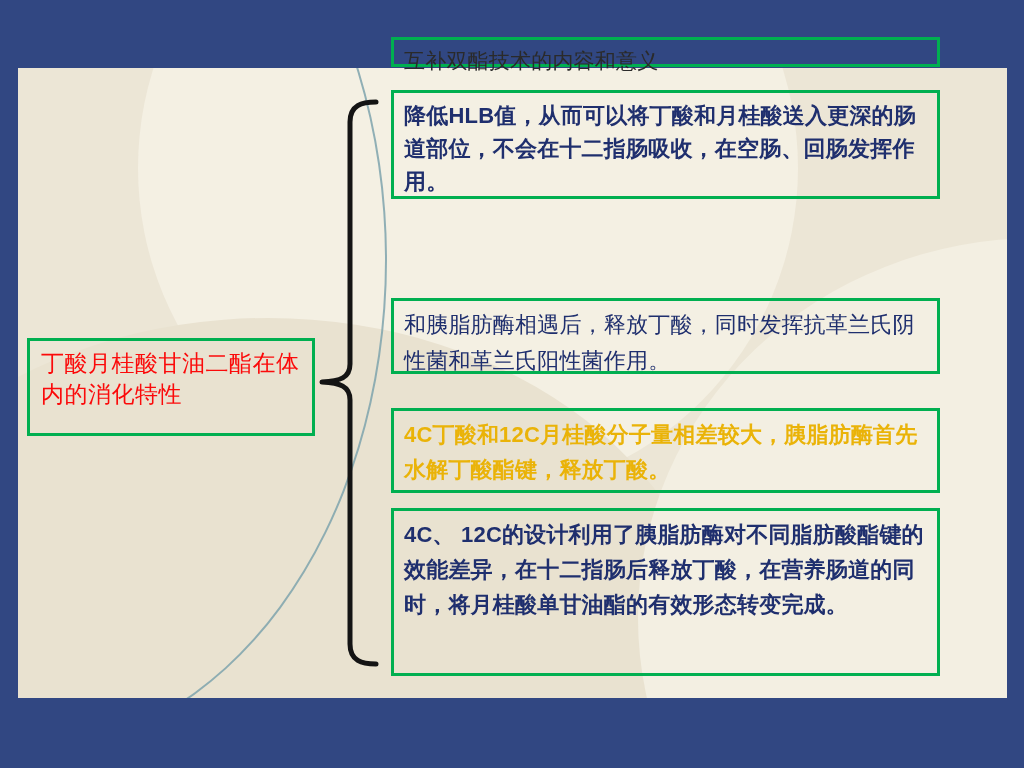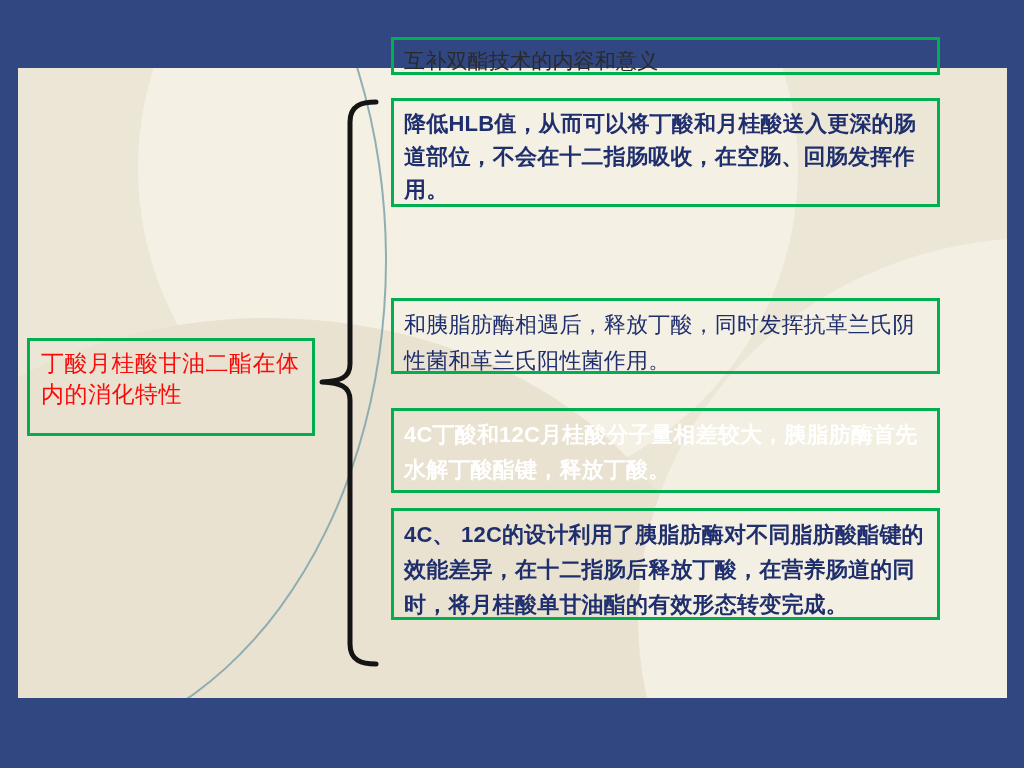--- a/index.html
+++ b/index.html
@@ -119,59 +119,59 @@
     border: 3px solid #00af50;
     background: transparent;
     padding: 6px 8px 8px 10px;
   }
   .nbox .txt {
     white-space: pre-wrap;
     letter-spacing: .2px;
   }
 
   
-  .nbox.b1 { top: 0px; height: 38px; }
+  .nbox.b1 { top: 0px; height: 30px; }
   .nbox.b1 .txt {
     color: #2a2a2a;
     font-size: 21px;
     line-height: 30px;
     font-weight: 400;
   }
 
   
-  .nbox.b2 { top: 61px; height: 109px; }
+  .nbox.b2 { top: 53px; height: 109px; }
   .nbox.b2 .txt {
     color: #1f2f6e;
     font-size: 22px;
     line-height: 33px;
     font-weight: 700;
     font-family: "Liberation Sans", "DejaVu Sans", sans-serif;
   }
 
   
   .nbox.b3 { top: 261px; height: 76px; }
   .nbox.b3 .txt {
     color: #1f2f6e;
     font-size: 22px;
     line-height: 36px;
     font-weight: 400;
   }
 
   
   .nbox.b4 { top: 371px; height: 85px; }
   .nbox.b4 .txt {
-    color: #ffffff;
+    color: #eab308;
     font-size: 22px;
     line-height: 35px;
     font-weight: 700;
     font-family: "Liberation Sans", "DejaVu Sans", sans-serif;
   }
 
   
-  .nbox.b5 { top: 471px; height: 112px; }
+  .nbox.b5 { top: 471px; height: 168px; }
   .nbox.b5 .txt {
     color: #1f2f6e;
     font-size: 22px;
     line-height: 35px;
     font-weight: 700;
     font-family: "Liberation Sans", "DejaVu Sans", sans-serif;
   }
 </style>
 </head>
 <body>

